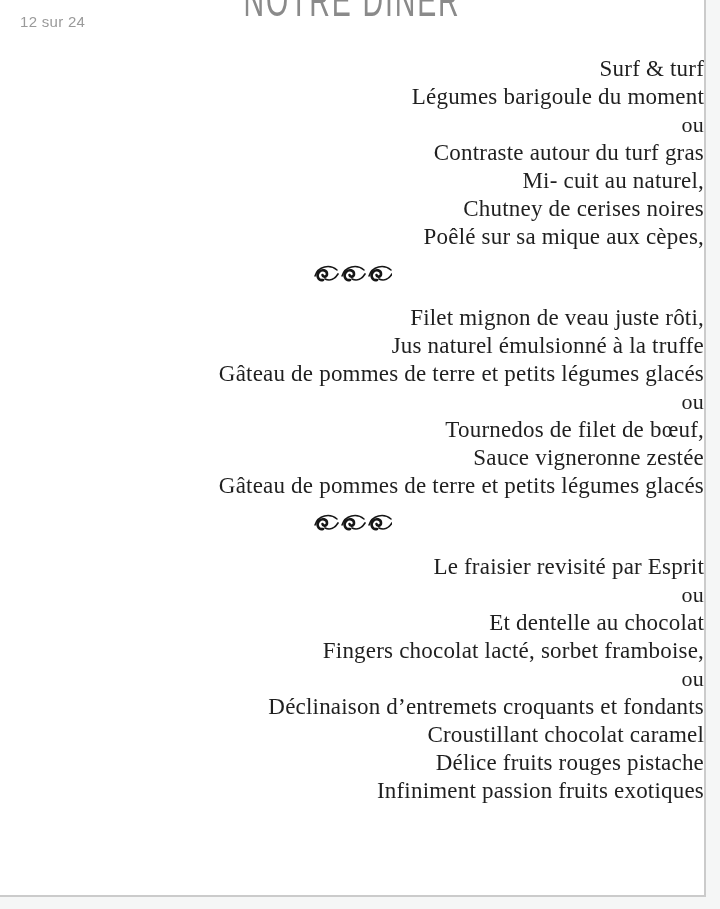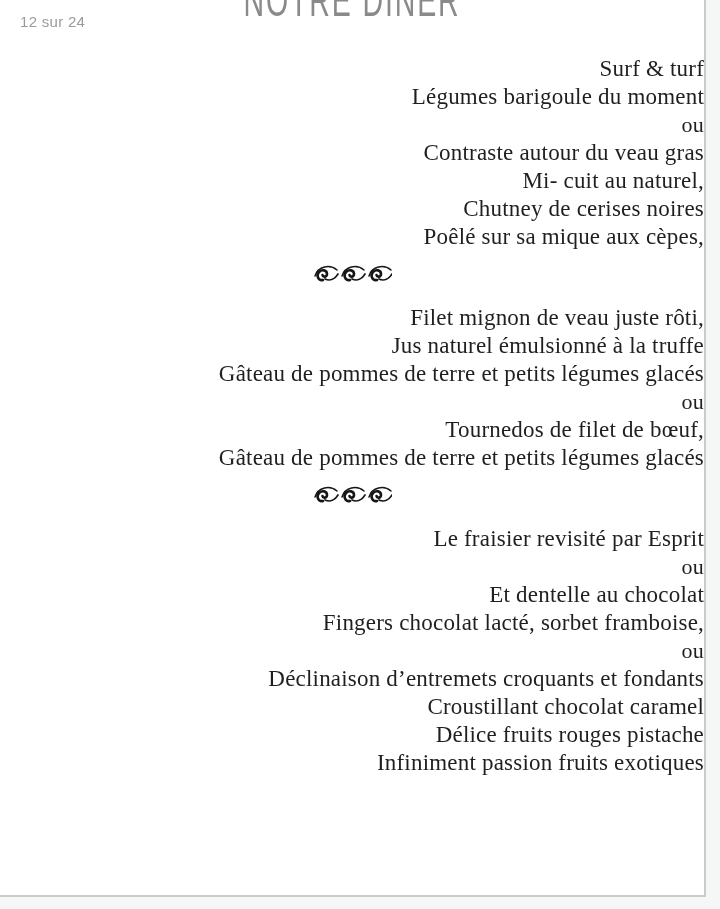--- a/index.html
+++ b/index.html
@@ -76,21 +76,21 @@
 <div class="viewer">
   <div class="page-indicator">12 sur 24</div>
 
   <div class="page">
     <div class="doc-title">NOTRE DÎNER</div>
 
     <div class="menu">
       <div class="menu-line">Surf &amp; turf</div>
       <div class="menu-line">Légumes barigoule du moment</div>
       <div class="menu-line ou">ou</div>
-      <div class="menu-line">Contraste autour du veau gras</div>
+      <div class="menu-line">Contraste autour du turf gras</div>
       <div class="menu-line">Mi- cuit au naturel,</div>
       <div class="menu-line">Chutney de cerises noires</div>
       <div class="menu-line">Poêlé sur sa mique aux cèpes,</div>
 
       <div class="ornament">
         <svg width="80" height="24" viewBox="0 0 80 24" fill="none" xmlns="http://www.w3.org/2000/svg">
           <g stroke="#161616" stroke-linecap="round" fill="none">
             <g>
               <path d="M3,14 C6,4 18,2 25,8" stroke-width="1.5"></path>
               <path d="M11,18 C6,19 4,13 7,10 C10,7 15,8 15,12 C15,15 11,15.6 10.5,13" stroke-width="2.6"></path>
@@ -108,20 +108,21 @@
             </g>
           </g>
         </svg>
       </div>
 
       <div class="menu-line">Filet mignon de veau juste rôti,</div>
       <div class="menu-line">Jus naturel émulsionné à la truffe</div>
       <div class="menu-line">Gâteau de pommes de terre et petits légumes glacés</div>
       <div class="menu-line ou">ou</div>
       <div class="menu-line">Tournedos de filet de bœuf,</div>
+      <div class="menu-line">Sauce vigneronne zestée</div>
       <div class="menu-line">Gâteau de pommes de terre et petits légumes glacés</div>
 
       <div class="ornament">
         <svg width="80" height="24" viewBox="0 0 80 24" fill="none" xmlns="http://www.w3.org/2000/svg">
           <g stroke="#161616" stroke-linecap="round" fill="none">
             <g>
               <path d="M3,14 C6,4 18,2 25,8" stroke-width="1.5"></path>
               <path d="M11,18 C6,19 4,13 7,10 C10,7 15,8 15,12 C15,15 11,15.6 10.5,13" stroke-width="2.6"></path>
               <path d="M13,17 C18,19.5 23,17 26,12" stroke-width="1.7"></path>
             </g>

